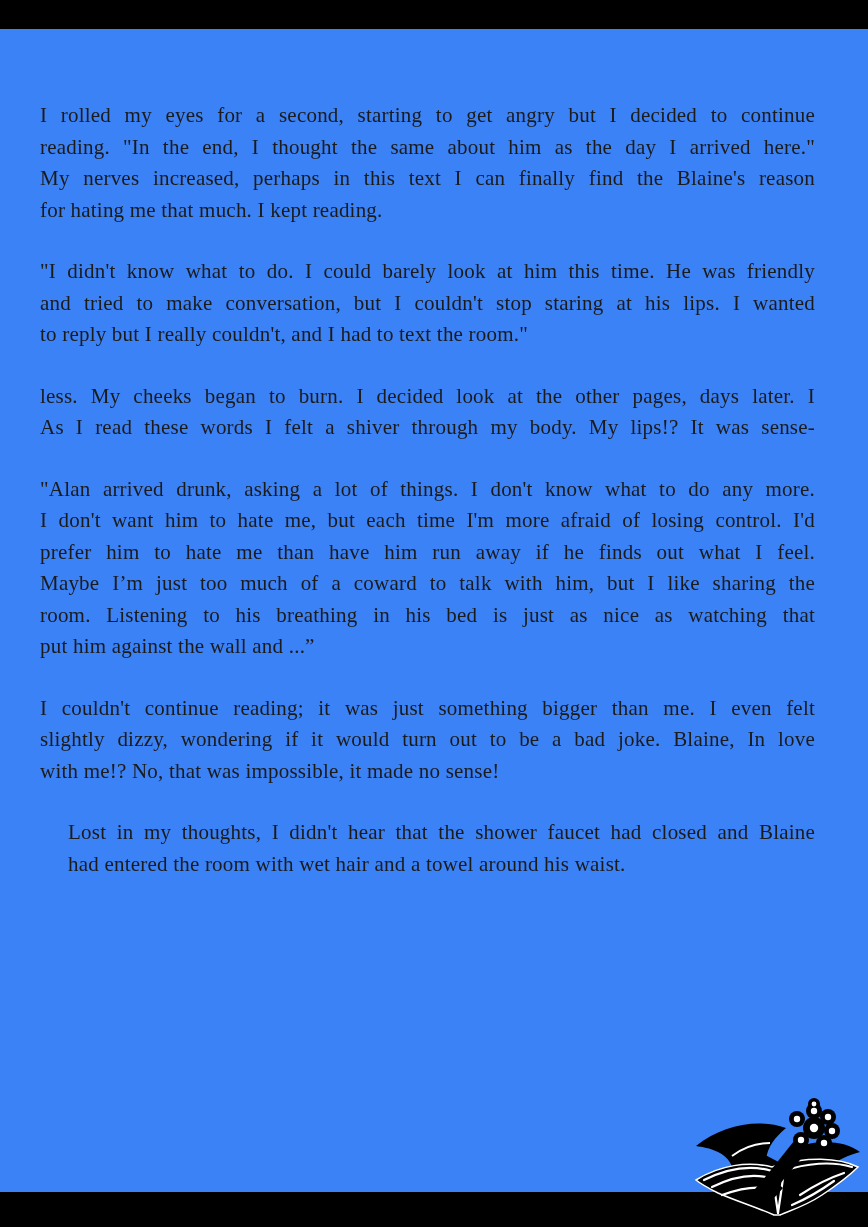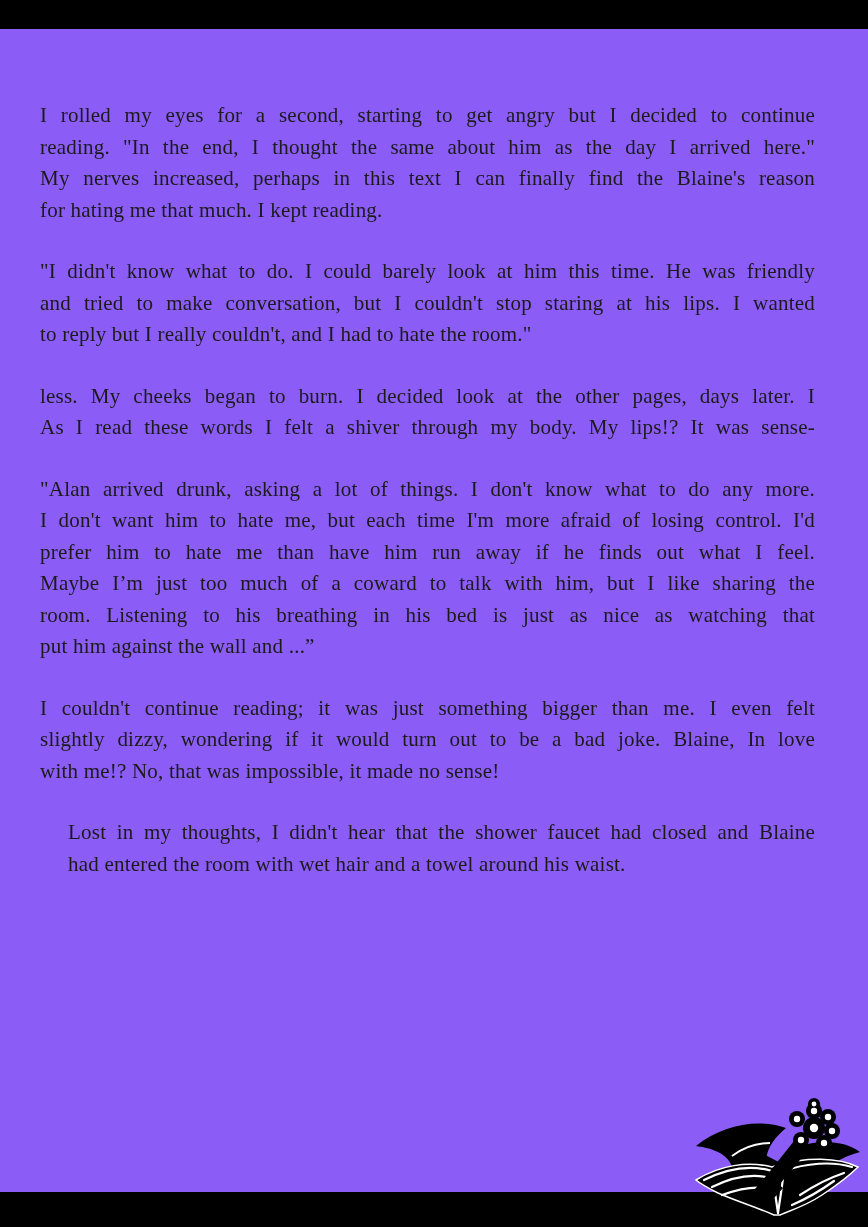--- a/index.html
+++ b/index.html
@@ -1,20 +1,20 @@
 <!DOCTYPE html>
 <html><head>
 <meta charset="utf-8">
 <style>
   html, body { margin: 0; padding: 0; background: #ffffff; }
   .screen {
     position: relative;
     width: 868px;
     height: 1227px;
-    background: #8b5cf6;
+    background: #3b82f6;
     overflow: hidden;
     font-family: "Liberation Serif", "DejaVu Serif", serif;
   }
   .bar {
     position: absolute;
     left: 0;
     width: 868px;
     background: #000000;
   }
   .bar.top { top: 0; height: 29px; }
@@ -56,21 +56,21 @@
   <div class="content">
       <div class="para">
         <div class="line">I rolled my eyes for a second, starting to get angry but I decided to continue</div>
         <div class="line">reading. "In the end, I thought the same about him as the day I arrived here."</div>
         <div class="line">My nerves increased, perhaps in this text I can finally find the Blaine's reason</div>
         <div class="line last">for hating me that much. I kept reading.</div>
       </div>
       <div class="para">
         <div class="line">"I didn't know what to do. I could barely look at him this time. He was friendly</div>
         <div class="line">and tried to make conversation, but I couldn't stop staring at his lips. I wanted</div>
-        <div class="line last">to reply but I really couldn't, and I had to hate the room."</div>
+        <div class="line last">to reply but I really couldn't, and I had to text the room."</div>
       </div>
       <div class="para">
         <div class="line">less. My cheeks began to burn. I decided look at the other pages, days later. I</div>
         <div class="line">As I read these words I felt a shiver through my body. My lips!? It was sense-</div>
       </div>
       <div class="para">
         <div class="line">"Alan arrived drunk, asking a lot of things. I don't know what to do any more.</div>
         <div class="line">I don't want him to hate me, but each time I'm more afraid of losing control. I'd</div>
         <div class="line">prefer him to hate me than have him run away if he finds out what I feel.</div>
         <div class="line">Maybe I’m just too much of a coward to talk with him, but I like sharing the</div>

